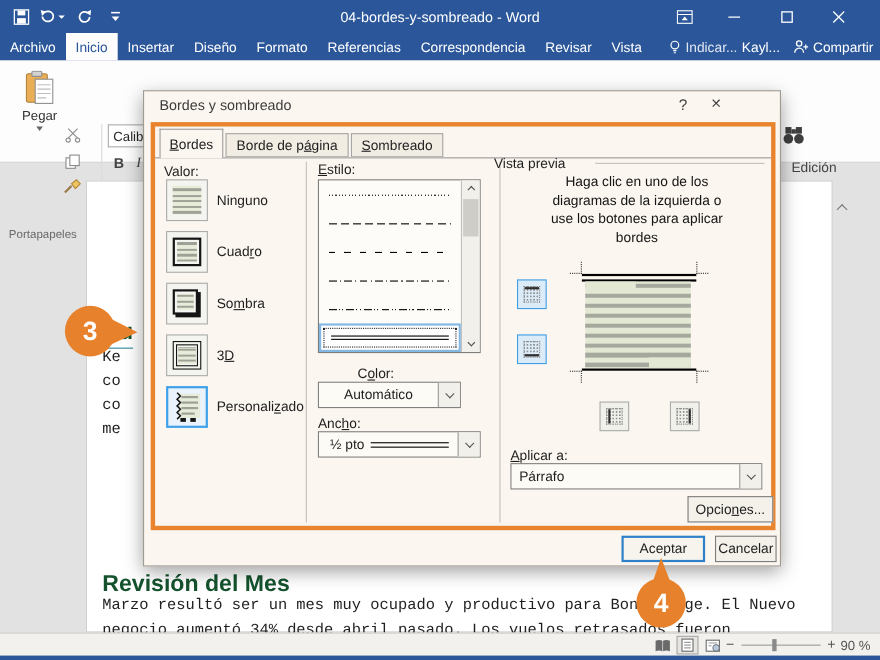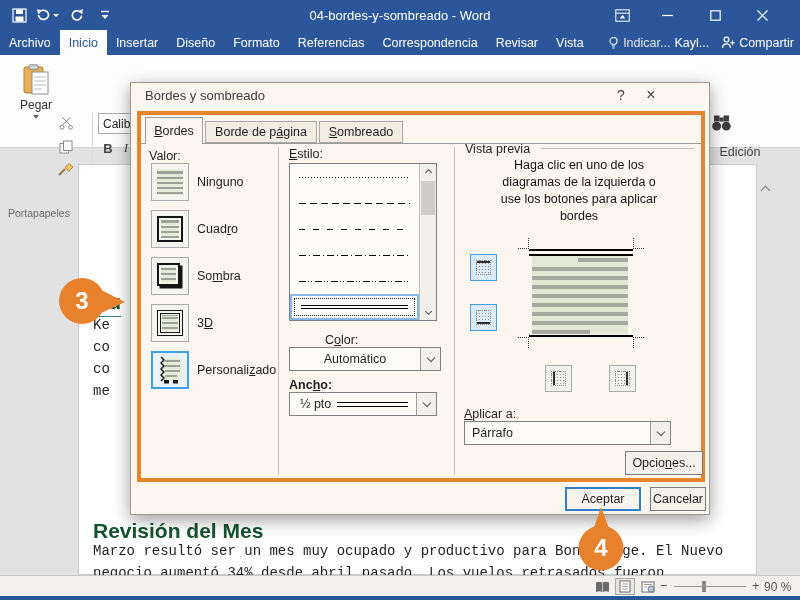--- a/index.html
+++ b/index.html
@@ -498,41 +498,41 @@
       <div class="lsthumb"></div>
       <div class="lsbtn" style="bottom:0;">
           <span class="chevS" style="margin-top:-2px;"></span>
         </div>
     </div>
   </div>
 
   <div class="dlabel" style="left:158px;top:250px;margin-left:36px;">
     <span>C</span><u>o</u><span>lor:</span>
   </div>
-  <div class="dcombo" style="left:158px;top:264px;width:152px;justify-content:center;padding-right:20px;">
+  <div class="dcombo" style="left:158px;top:264px;width:130px;justify-content:center;padding-right:20px;">
     <span>Automático</span>
     <span class="chev">
         <i></i>
       </span>
   </div>
 
-  <div class="dlabel" style="left:158px;top:295px;font-weight:bold;">
+  <div class="dlabel" style="left:158px;top:295px;">
     <span>Anc</span><u>h</u><span>o:</span>
   </div>
   <div class="dcombo" style="left:158px;top:309px;width:148px;padding-left:10px;padding-right:22px;">
     <span>½ pto</span>
     <span style="flex:1;margin:0 6px;height:5px;border-top:1px solid #000;border-bottom:1px solid #000;"></span>
     <span class="chev">
         <i></i>
       </span>
   </div>
 
   <div class="dsep" style="left:323px;"></div>
 
-  <div class="dlabel" style="left:334px;top:59px;">Vista previa</div>
+  <div class="dlabel" style="left:318px;top:59px;">Vista previa</div>
   <div class="vprule" style="left:410px;top:65px;width:154px;"></div>
   <div class="instr">
     <div>Haga clic en uno de los</div>
     <div>diagramas de la izquierda o</div>
     <div>use los botones para aplicar</div>
     <div>bordes</div>
   </div>
 
   <div class="pvbtn active" style="left:339px;top:171px;">
       <div class="pvico top"></div>
@@ -554,21 +554,21 @@
   <div class="pvbtn" style="left:414px;top:282px;">
       <div class="pvico left"></div>
     </div>
   <div class="pvbtn" style="left:478px;top:282px;">
       <div class="pvico right"></div>
     </div>
 
   <div class="dlabel" style="left:333px;top:324px;">
     <span></span><u>A</u><span>plicar a:</span>
   </div>
-  <div class="dcombo" style="left:333px;top:338px;width:207px;padding-left:7px;">
+  <div class="dcombo" style="left:333px;top:338px;width:229px;padding-left:7px;">
     <span>Párrafo</span>
     <span class="chev">
         <i></i>
       </span>
   </div>
   <div class="dbtn" style="left:494px;top:368px;width:78px;">
     <span><span>Opcio</span><u>n</u><span>es...</span></span>
   </div>
 
   <div class="dbtn default" style="left:434px;top:404px;width:76px;">Aceptar</div>

